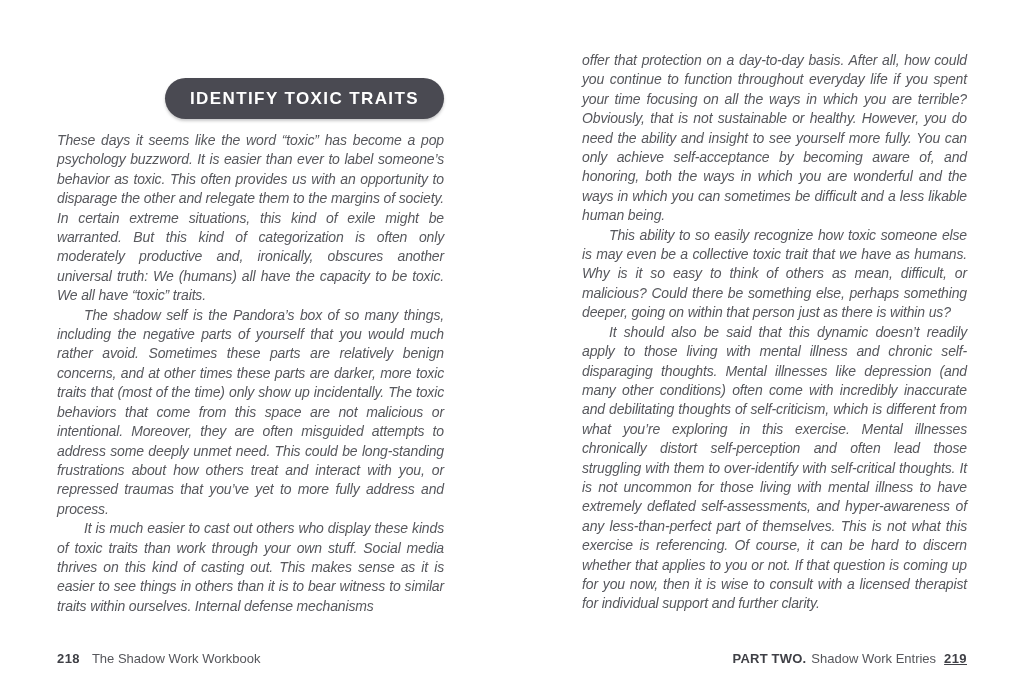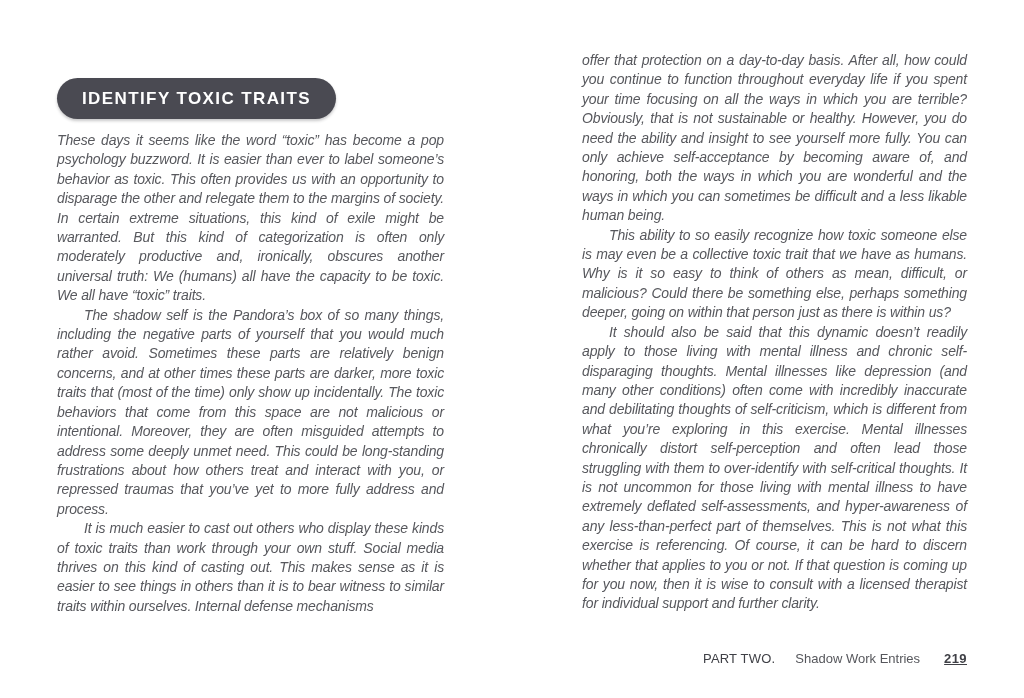--- a/index.html
+++ b/index.html
@@ -8,21 +8,21 @@
     background: var(--page-bg, #ffffff);
     font-family: "Liberation Sans", sans-serif;
     position: relative; overflow: hidden;
   }
   .page-col { position: absolute; top: 0; height: 698px; }
   .left-col  { left: 57px;  width: 387px; }
   .right-col { left: 582px; width: 385px; }
 
   .badge-row {
     position: absolute; top: 78px; left: 0; width: 100%;
-    display: flex; justify-content: flex-start;
+    display: flex; justify-content: flex-end;
   }
   .badge {
     background: var(--badge-bg, #4a4a52);
     color: var(--badge-text, #ffffff);
     border-radius: 22px;
     padding: 11px 25px 10px 25px;
     font-size: 17px; font-weight: 700;
     letter-spacing: 1.4px;
     box-shadow: 0 2px 3px rgba(40,40,45,0.25);
     white-space: nowrap;
@@ -49,44 +49,47 @@
     white-space: nowrap;
   }
   .footer-left { left: 0; }
   .footer-right { right: 0; text-align: right; }
   .pagenum {
     font-weight: 700;
     color: var(--footer-strong, #3f4046);
     letter-spacing: 0.4px;
   }
   .footer-left .pagenum { margin-right: 12px; }
-  .footer-right .pagenum { margin-left: 24px; text-decoration: underline; }
+  .footer-right .pagenum { margin-left: 8px; text-decoration: underline; }
   .part-label {
-    font-weight: 400;
+    font-weight: 700;
     color: var(--footer-strong, #3f4046);
-    margin-right: 20px;
+    margin-right: 5px;
     letter-spacing: 0.2px;
   }
 </style>
 </head>
 <body>
 
 <div class="page-col left-col">
   <div class="badge-row">
     <div class="badge">
       <span>IDENTIFY TOXIC TRAITS</span>
     </div>
   </div>
 
   <div class="body-text body-left">
     <p class="para">These days it seems like the word “toxic” has become a pop psychology buzzword. It is easier than ever to label someone’s behavior as toxic. This often provides us with an opportunity to disparage the other and relegate them to the margins of society. In certain extreme situations, this kind of exile might be warranted. But this kind of categorization is often only moderately productive and, ironically, obscures another universal truth: We (humans) all have the capacity to be toxic. We all have “toxic” traits.</p>
     <p class="para indent">The shadow self is the Pandora’s box of so many things, including the negative parts of yourself that you would much rather avoid. Sometimes these parts are relatively benign concerns, and at other times these parts are darker, more toxic traits that (most of the time) only show up incidentally. The toxic behaviors that come from this space are not malicious or intentional. Moreover, they are often misguided attempts to address some deeply unmet need. This could be long-standing frustrations about how others treat and interact with you, or repressed traumas that you’ve yet to more fully address and process.</p>
     <p class="para indent">It is much easier to cast out others who display these kinds of toxic traits than work through your own stuff. Social media thrives on this kind of casting out. This makes sense as it is easier to see things in others than it is to bear witness to similar traits within ourselves. Internal defense mechanisms</p>
   </div>
 
+  <div class="footer footer-left">
+    <span class="pagenum">218</span><span class="foot-title">The Shadow Work Workbook</span>
+  </div>
 </div>
 
 <div class="page-col right-col">
   <div class="body-text body-right">
     <p class="para">offer that protection on a day-to-day basis. After all, how could you continue to function throughout everyday life if you spent your time focusing on all the ways in which you are terrible? Obviously, that is not sustainable or healthy. However, you do need the ability and insight to see yourself more fully. You can only achieve self-acceptance by becoming aware of, and honoring, both the ways in which you are wonderful and the ways in which you can sometimes be difficult and a less likable human being.</p>
     <p class="para indent">This ability to so easily recognize how toxic someone else is may even be a collective toxic trait that we have as humans. Why is it so easy to think of others as mean, difficult, or malicious? Could there be something else, perhaps something deeper, going on within that person just as there is within us?</p>
     <p class="para indent">It should also be said that this dynamic doesn’t readily apply to those living with mental illness and chronic self-disparaging thoughts. Mental illnesses like depression (and many other conditions) often come with incredibly inaccurate and debilitating thoughts of self-criticism, which is different from what you’re exploring in this exercise. Mental illnesses chronically distort self-perception and often lead those struggling with them to over-identify with self-critical thoughts. It is not uncommon for those living with mental illness to have extremely deflated self-assessments, and hyper-awareness of any less-than-perfect part of themselves. This is not what this exercise is referencing. Of course, it can be hard to discern whether that applies to you or not. If that question is coming up for you now, then it is wise to consult with a licensed therapist for individual support and further clarity.</p>
   </div>
 
   <div class="footer footer-right">

